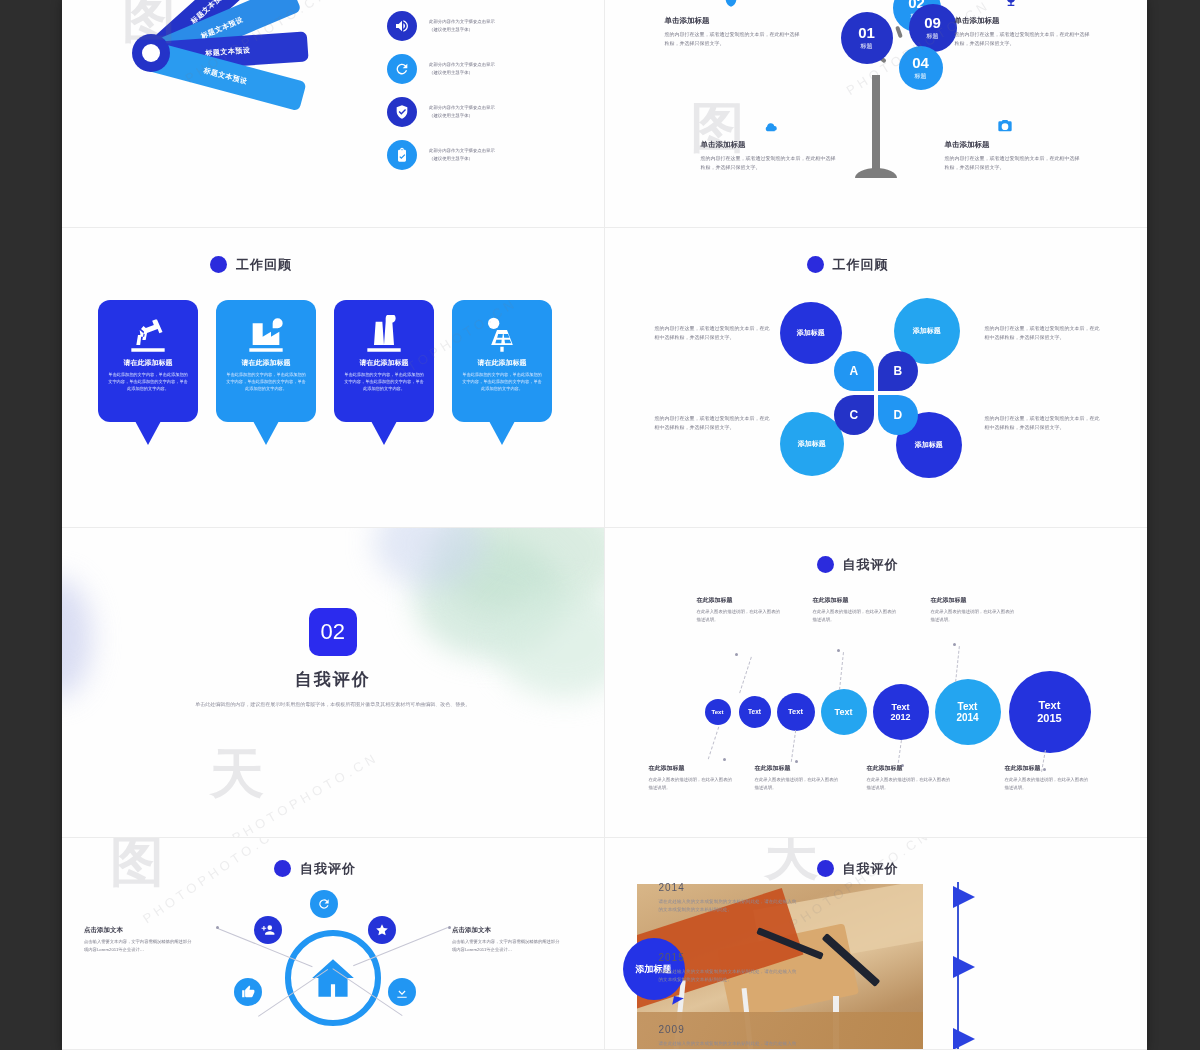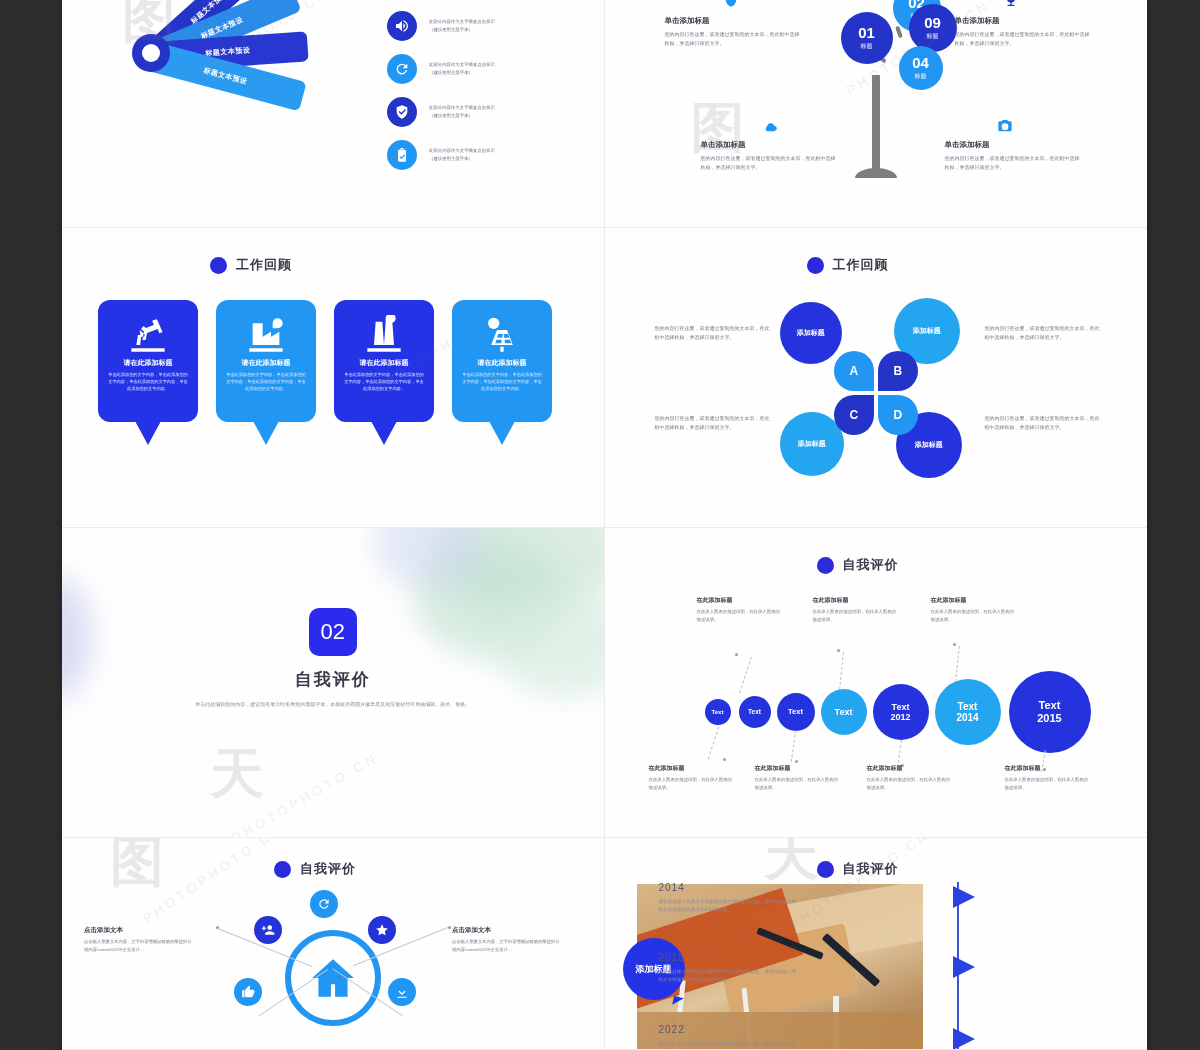--- a/index.html
+++ b/index.html
@@ -32,21 +32,21 @@
     position: relative;
     background: #fefefe;
     border-right: 1px solid #ececec;
     border-bottom: 1px solid #ececec;
     overflow: hidden;
   }
   .slide:nth-child(2n) { border-right: none; }
 
   
   .sec-head {
-    position: absolute; display: flex; align-items: flex-end; gap: 9px;
+    position: absolute; display: flex; align-items: flex-start; gap: 9px;
   }
   .sec-dot {
     width: 17px; height: 17px; border-radius: 50%;
     background: #2b2bdd;
   }
   .sec-title {
     font-size: 13px; font-weight: bold; color: #3b3b4a; letter-spacing: 1px;
   }
 
   
@@ -625,21 +625,21 @@
 
         <div class="titem" style="top:44px;">
           <div class="y">2014</div>
           <div class="p">请在此处输入您的文本或复制您的文本粘贴到此处，请在此处输入您的文本或复制您的文本粘贴到此处。</div>
         </div>
         <div class="titem" style="top:114px;">
           <div class="y">2015</div>
           <div class="p">请在此处输入您的文本或复制您的文本粘贴到此处，请在此处输入您的文本或复制您的文本粘贴到此处。</div>
         </div>
         <div class="titem" style="top:186px;">
-          <div class="y">2022</div>
+          <div class="y">2009</div>
           <div class="p">请在此处输入您的文本或复制您的文本粘贴到此处，请在此处输入您的文本或复制您的文本粘贴到此处。</div>
         </div>
 
         <div class="wm-glyph" style="left:160px;top:-18px;">天</div>
         <div class="wm" style="left:172px;top:34px;transform:rotate(-34deg);">PHOTOPHOTO.CN</div>
       </div>
 
     </div>
   </div>
 </div>

